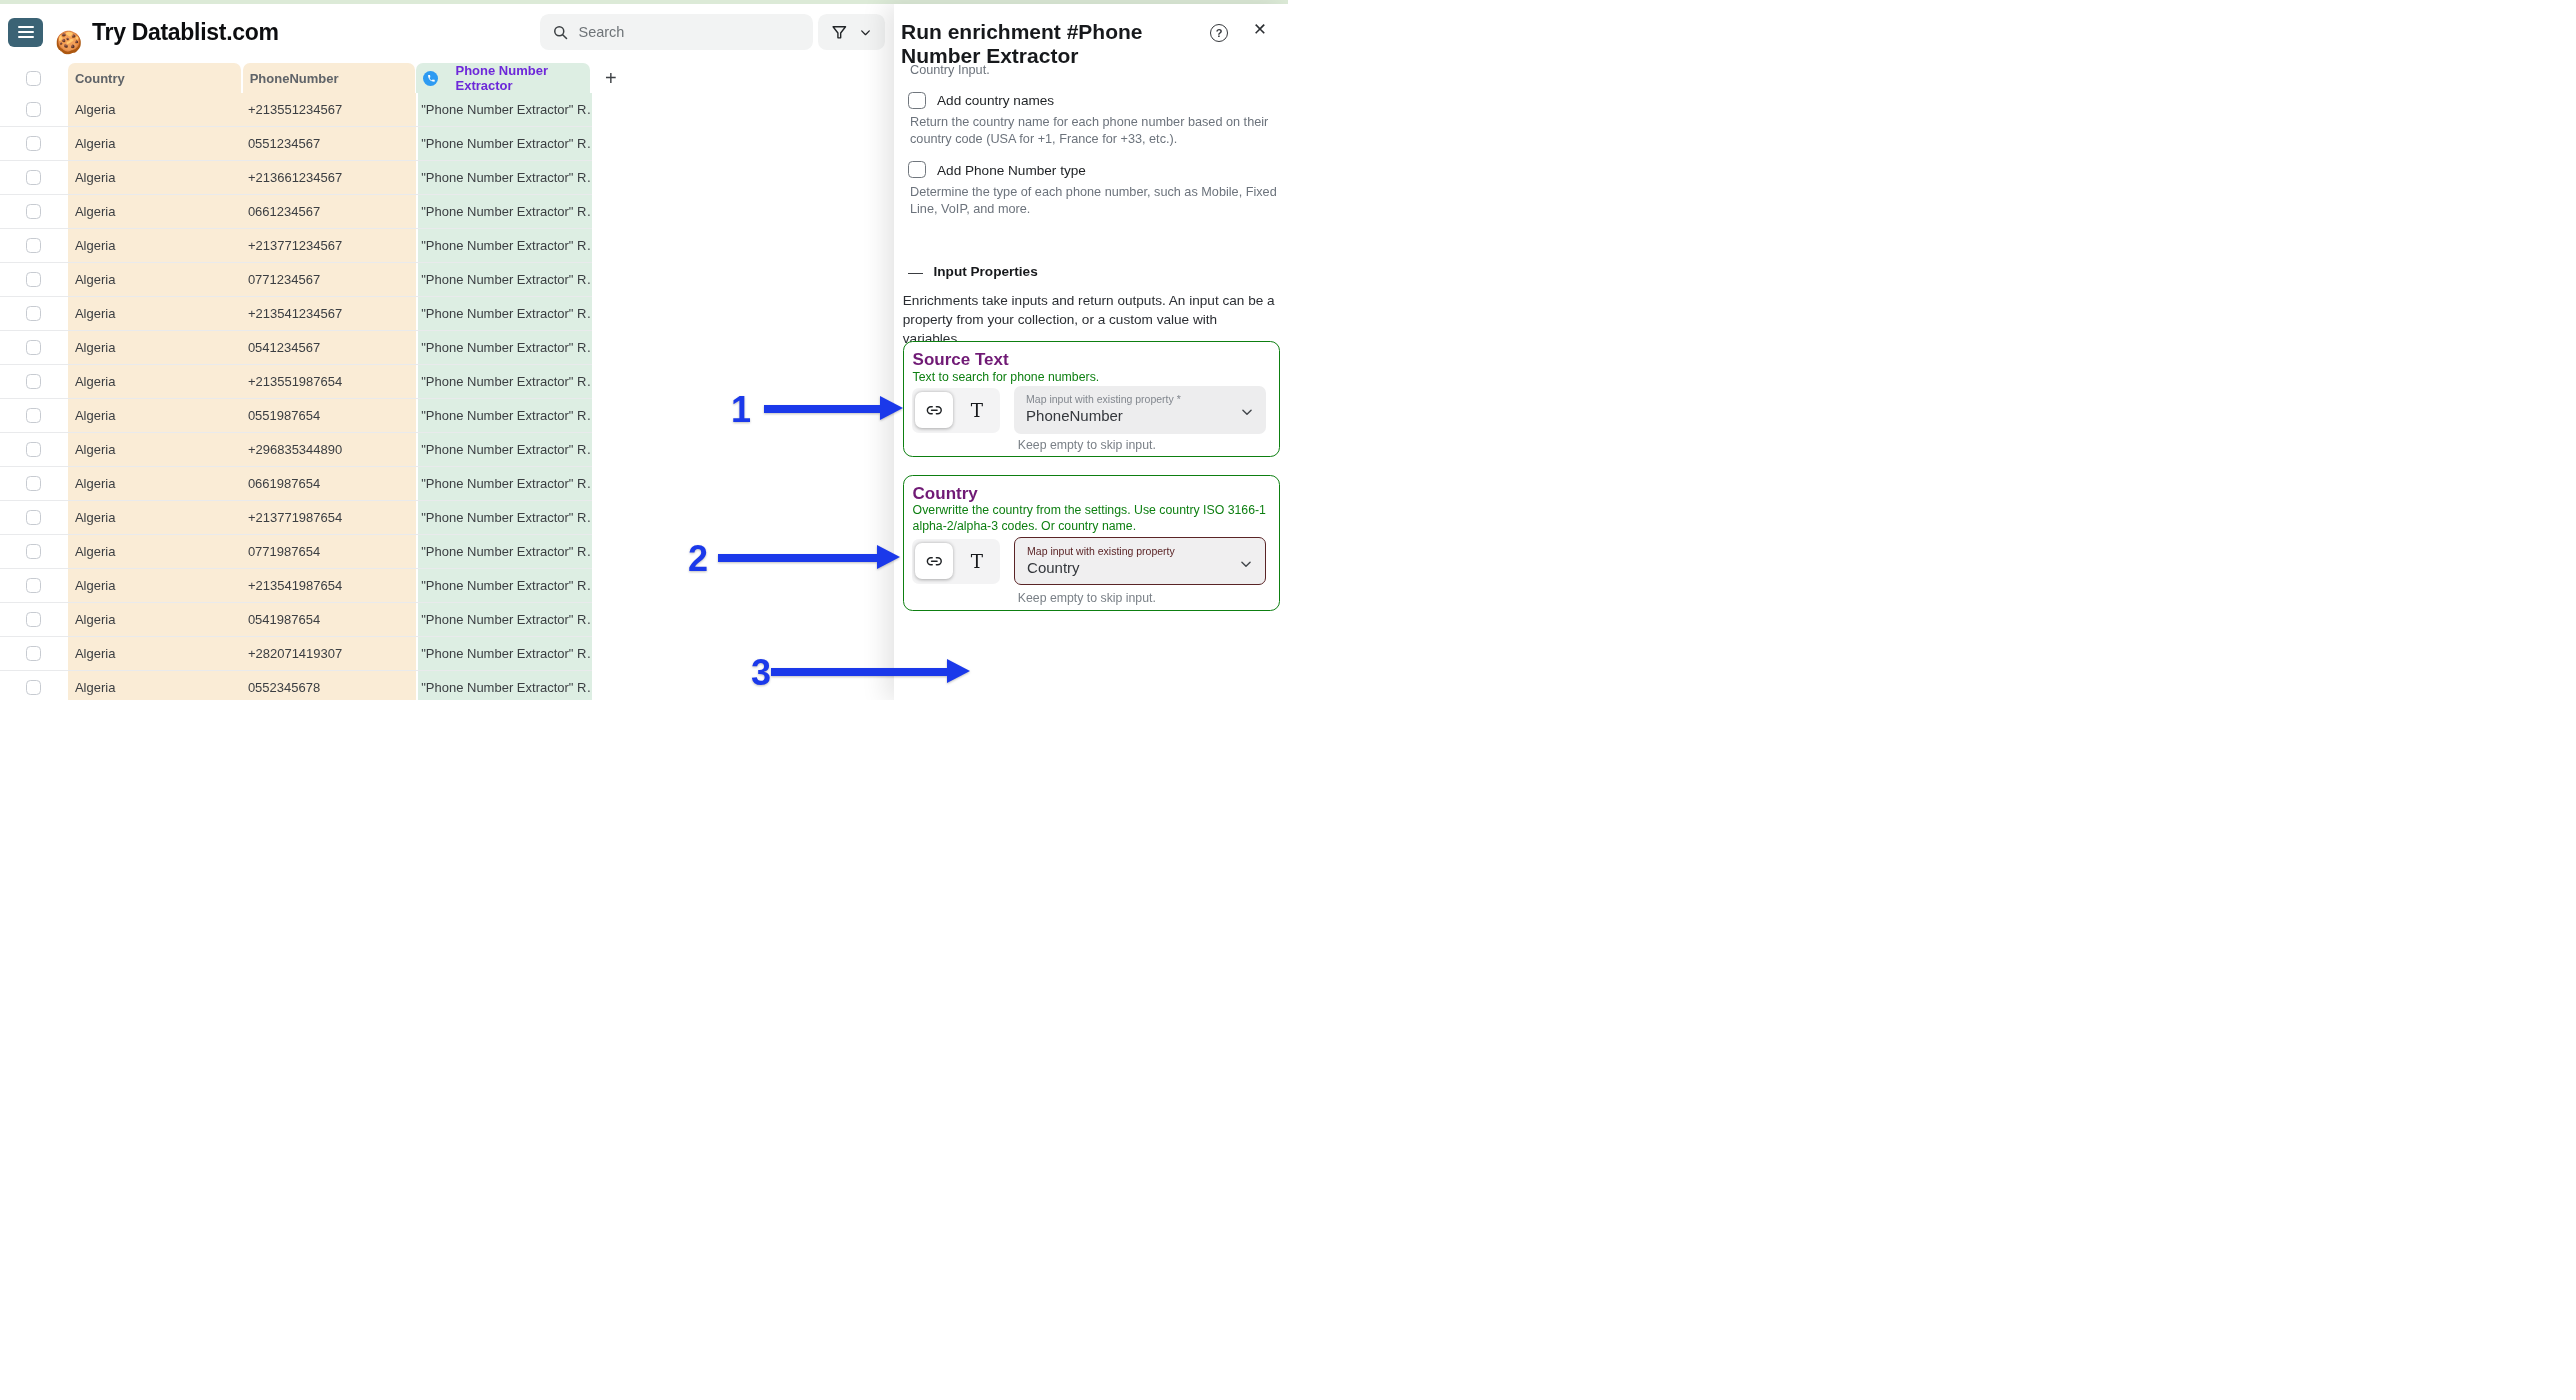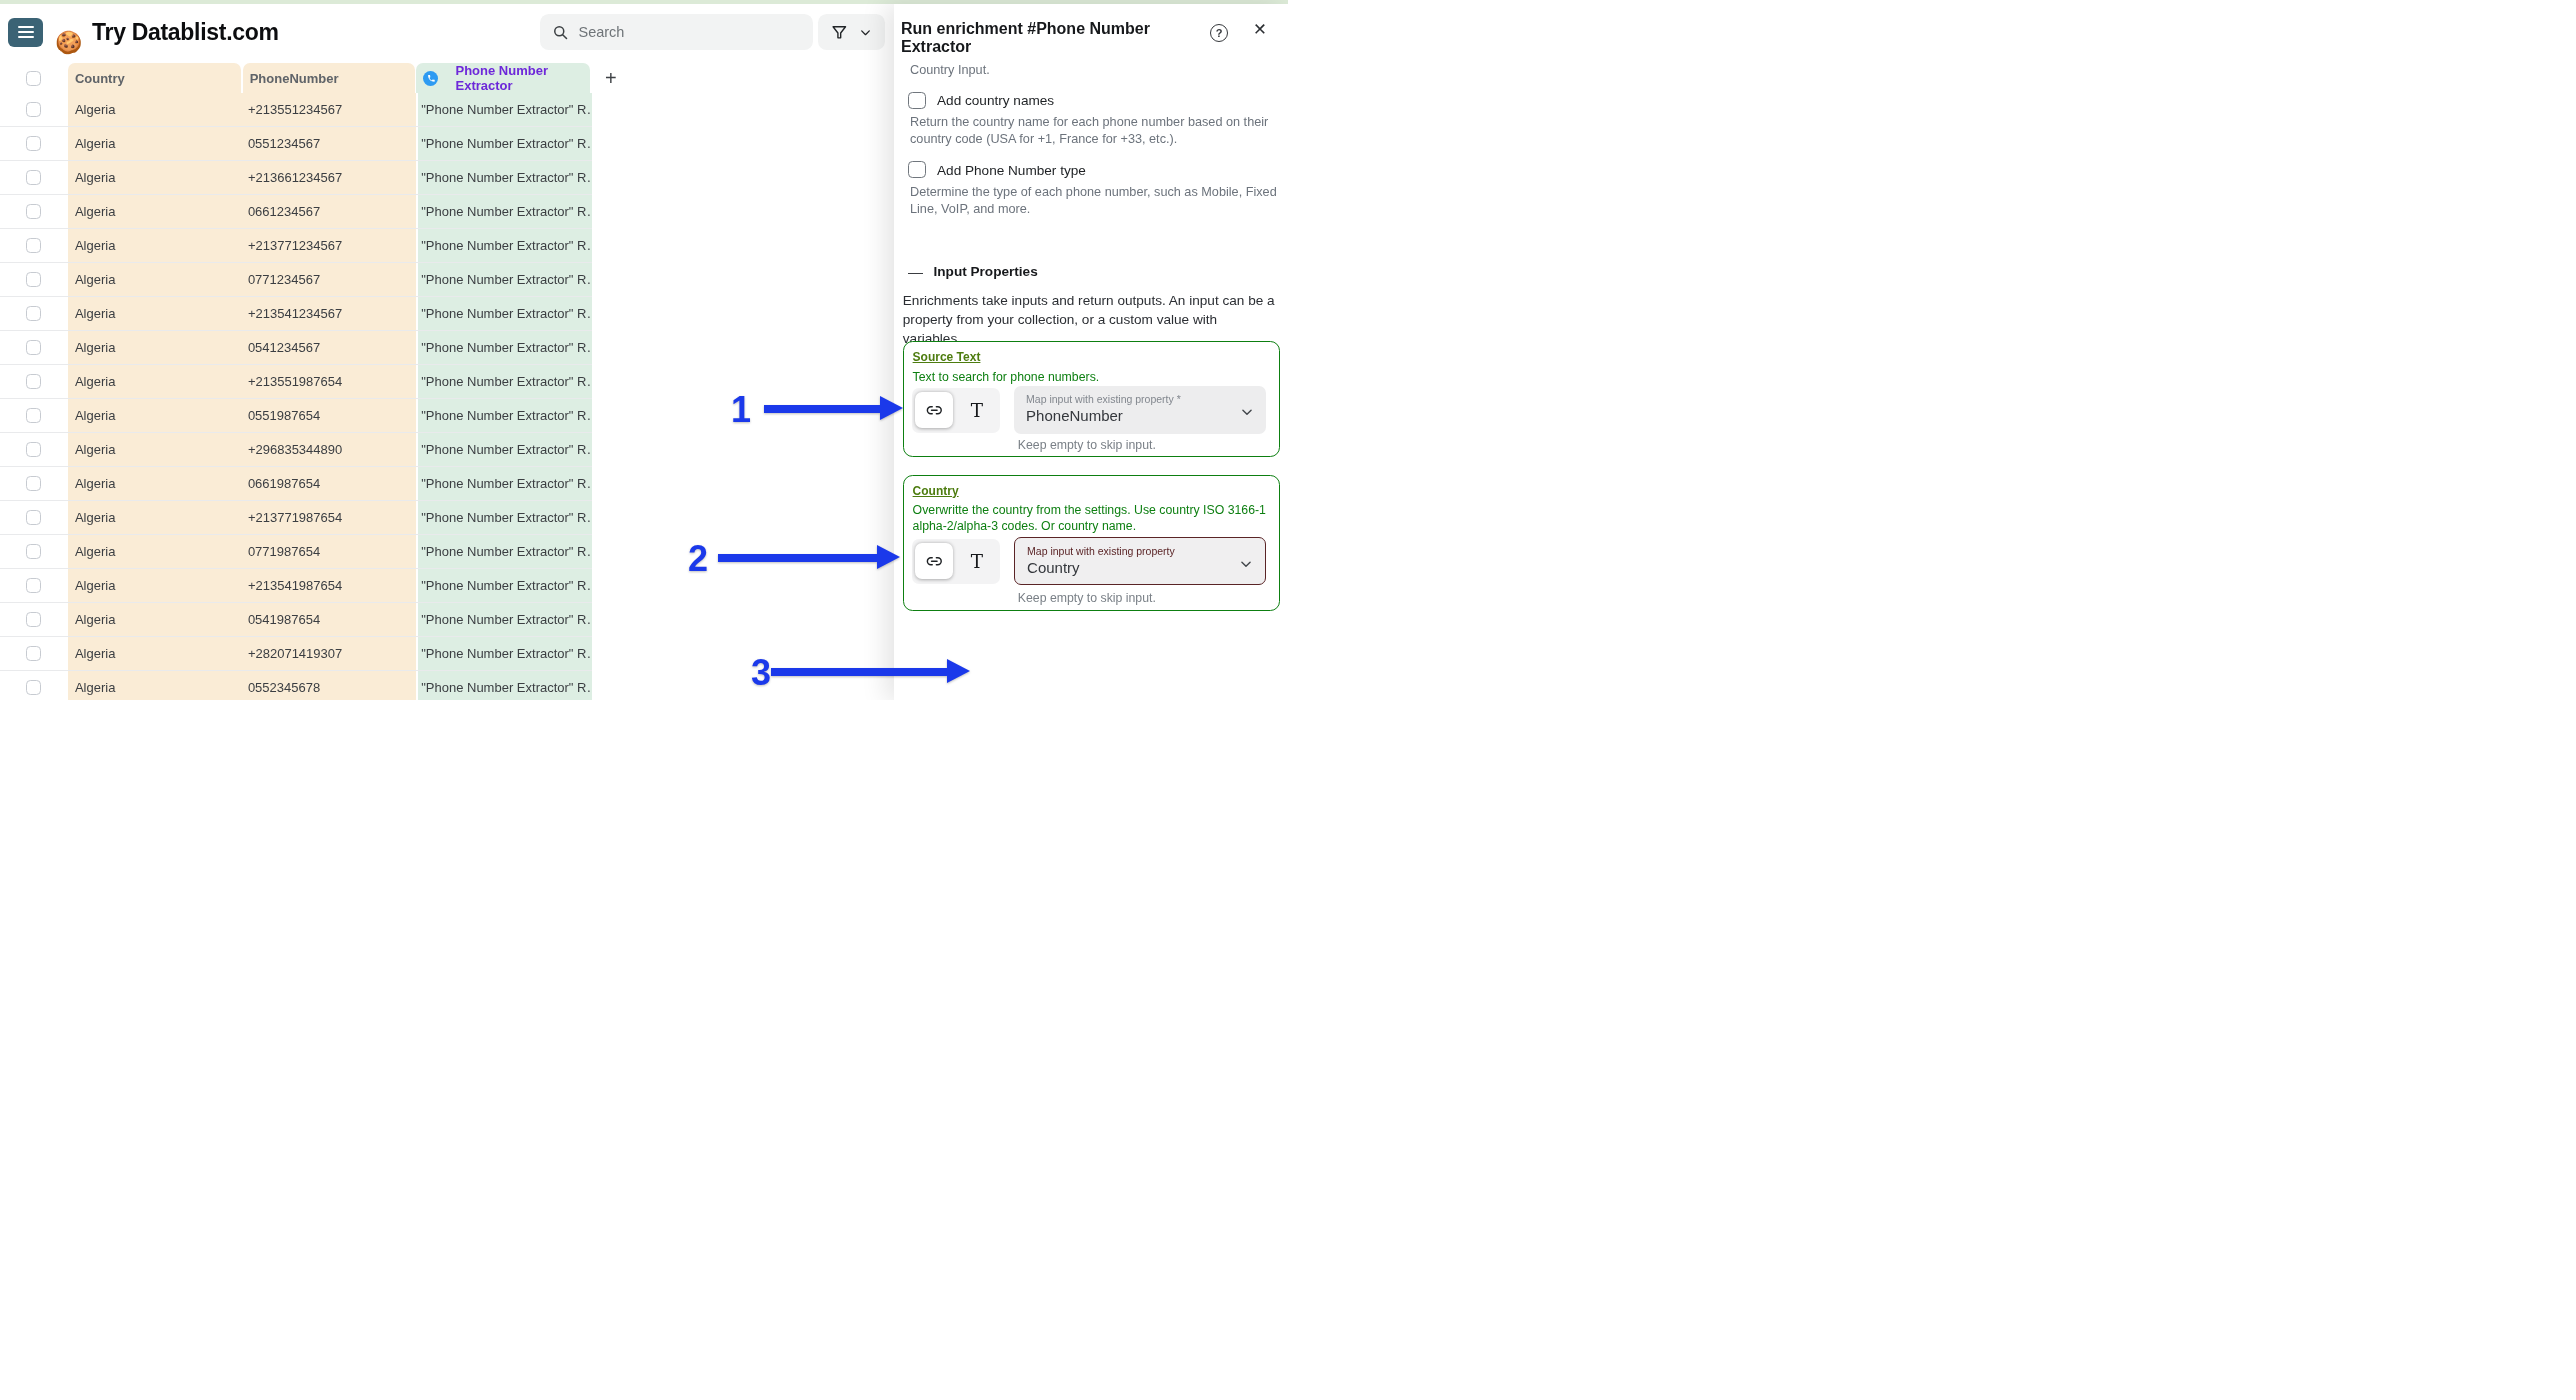--- a/index.html
+++ b/index.html
@@ -35,37 +35,37 @@
   .tbody .trow { display:grid; grid-template-columns:67px 0.9px 348px 1.8px 174px; height:34px; border-bottom:0.9px solid #e9eaec; }
   .cell-cb { background:#fff; display:flex; align-items:center; justify-content:center; }
   .cell { display:flex; align-items:center; font-size:13px; color:#3b3e42; white-space:nowrap; overflow:hidden; }
   .cell.two { background:#faecd6; }
   .cell.two .c-country { width:173px; padding:0 7px; flex:0 0 auto; }
   .cell.two .c-phone { padding:0 7px; }
   .cell.ext { background:#ddeee3; padding:0 3.5px; }
 
   
   .panel { position:absolute; left:894px; top:3.5px; width:394px; height:697px; background:#fff; box-shadow:-10.5px 0 23px rgba(0,0,0,.10); }
-  .panel-title { position:absolute; left:7px; top:16px; width:289px; font-size:16px; font-weight:700; color:#17191c; }
+  .panel-title { position:absolute; left:7px; top:16px; width:289px; font-size:21px; font-weight:700; color:#17191c; }
   .help-btn { position:absolute; left:316px; top:20px; width:18.4px; height:18.4px; border:1.5px solid #34373b; border-radius:50%; display:flex; align-items:center; justify-content:center; font-size:11px; font-weight:700; color:#34373b; cursor:pointer; }
   .close-btn { position:absolute; left:359px; top:18.4px; font-size:16.6px; color:#2c2f33; cursor:pointer; line-height:1; }
 
   .muted { color:#6c737c; }
   .p-intro { position:absolute; left:16px; top:59px; font-size:12.7px;text-align:right; }
   .opt-cb { position:absolute; width:17.5px; height:17.5px; border:1.8px solid #70767d; border-radius:4.4px; background:#fff; cursor:pointer; }
   .opt-label { position:absolute; font-size:13.6px; color:#1e2124; }
   .opt-desc { position:absolute; left:16px; width:368px; font-size:12.7px; line-height:17.5px; }
 
   .sect-head { position:absolute; left:14px; top:259px; display:flex; align-items:center; gap:10.5px; cursor:pointer; }
   .sect-minus { font-size:15px; color:#3a3d41; }
   .sect-title { font-size:13.6px; font-weight:700; color:#17191c; }
   .sect-desc { position:absolute; left:8.8px; top:287px; width:375px; font-size:13.6px; line-height:19px; color:#2b2e33; }
 
   .in-box { position:absolute; left:8.8px; width:377px; border:1.4px solid #0d7f11; border-radius:9.6px; background:#fff; }
-  .in-box .bx-title { position:absolute; left:8.8px; font-size:12px; font-weight:700; color:#4d7c0f;text-decoration:underline; }
+  .in-box .bx-title { position:absolute; left:8.8px; font-size:17px; font-weight:700; color:#701a75; }
   .in-box .bx-desc { position:absolute; left:8.8px; width:356px; font-size:12.3px; line-height:16px; color:#0d7f11; }
   .toggle-group { position:absolute; left:8px; width:88px; height:45px; background:#f3f3f4; border-radius:7px; }
   .link-btn { position:absolute; left:3.5px; top:4.4px; width:38px; height:36px; background:#fff; border-radius:7px; box-shadow:0 0.9px 3.5px rgba(0,0,0,.30); display:flex; align-items:center; justify-content:center; cursor:pointer; }
   .t-btn { position:absolute; left:49px; top:7px; width:32px; height:32px; display:flex; align-items:center; justify-content:center; font-family:"DejaVu Serif", serif; font-size:18.4px; color:#17191c; cursor:pointer; }
   .dropdown { position:absolute; left:110px; width:252px; height:48px; background:#ededee; border-radius:7px; padding:7px 12.3px; cursor:pointer; }
   .dropdown .dd-label { font-size:10.5px; color:#82878e; }
   .dropdown .dd-value { font-size:15px; color:#34373c; margin-top:2.6px; }
   .dropdown svg { position:absolute; right:11.4px; top:19px; }
   .dropdown.alert { background:#f0eff0; border:1.8px solid #5a2426; }
   .dropdown.alert .dd-label { color:#5a2426; }

